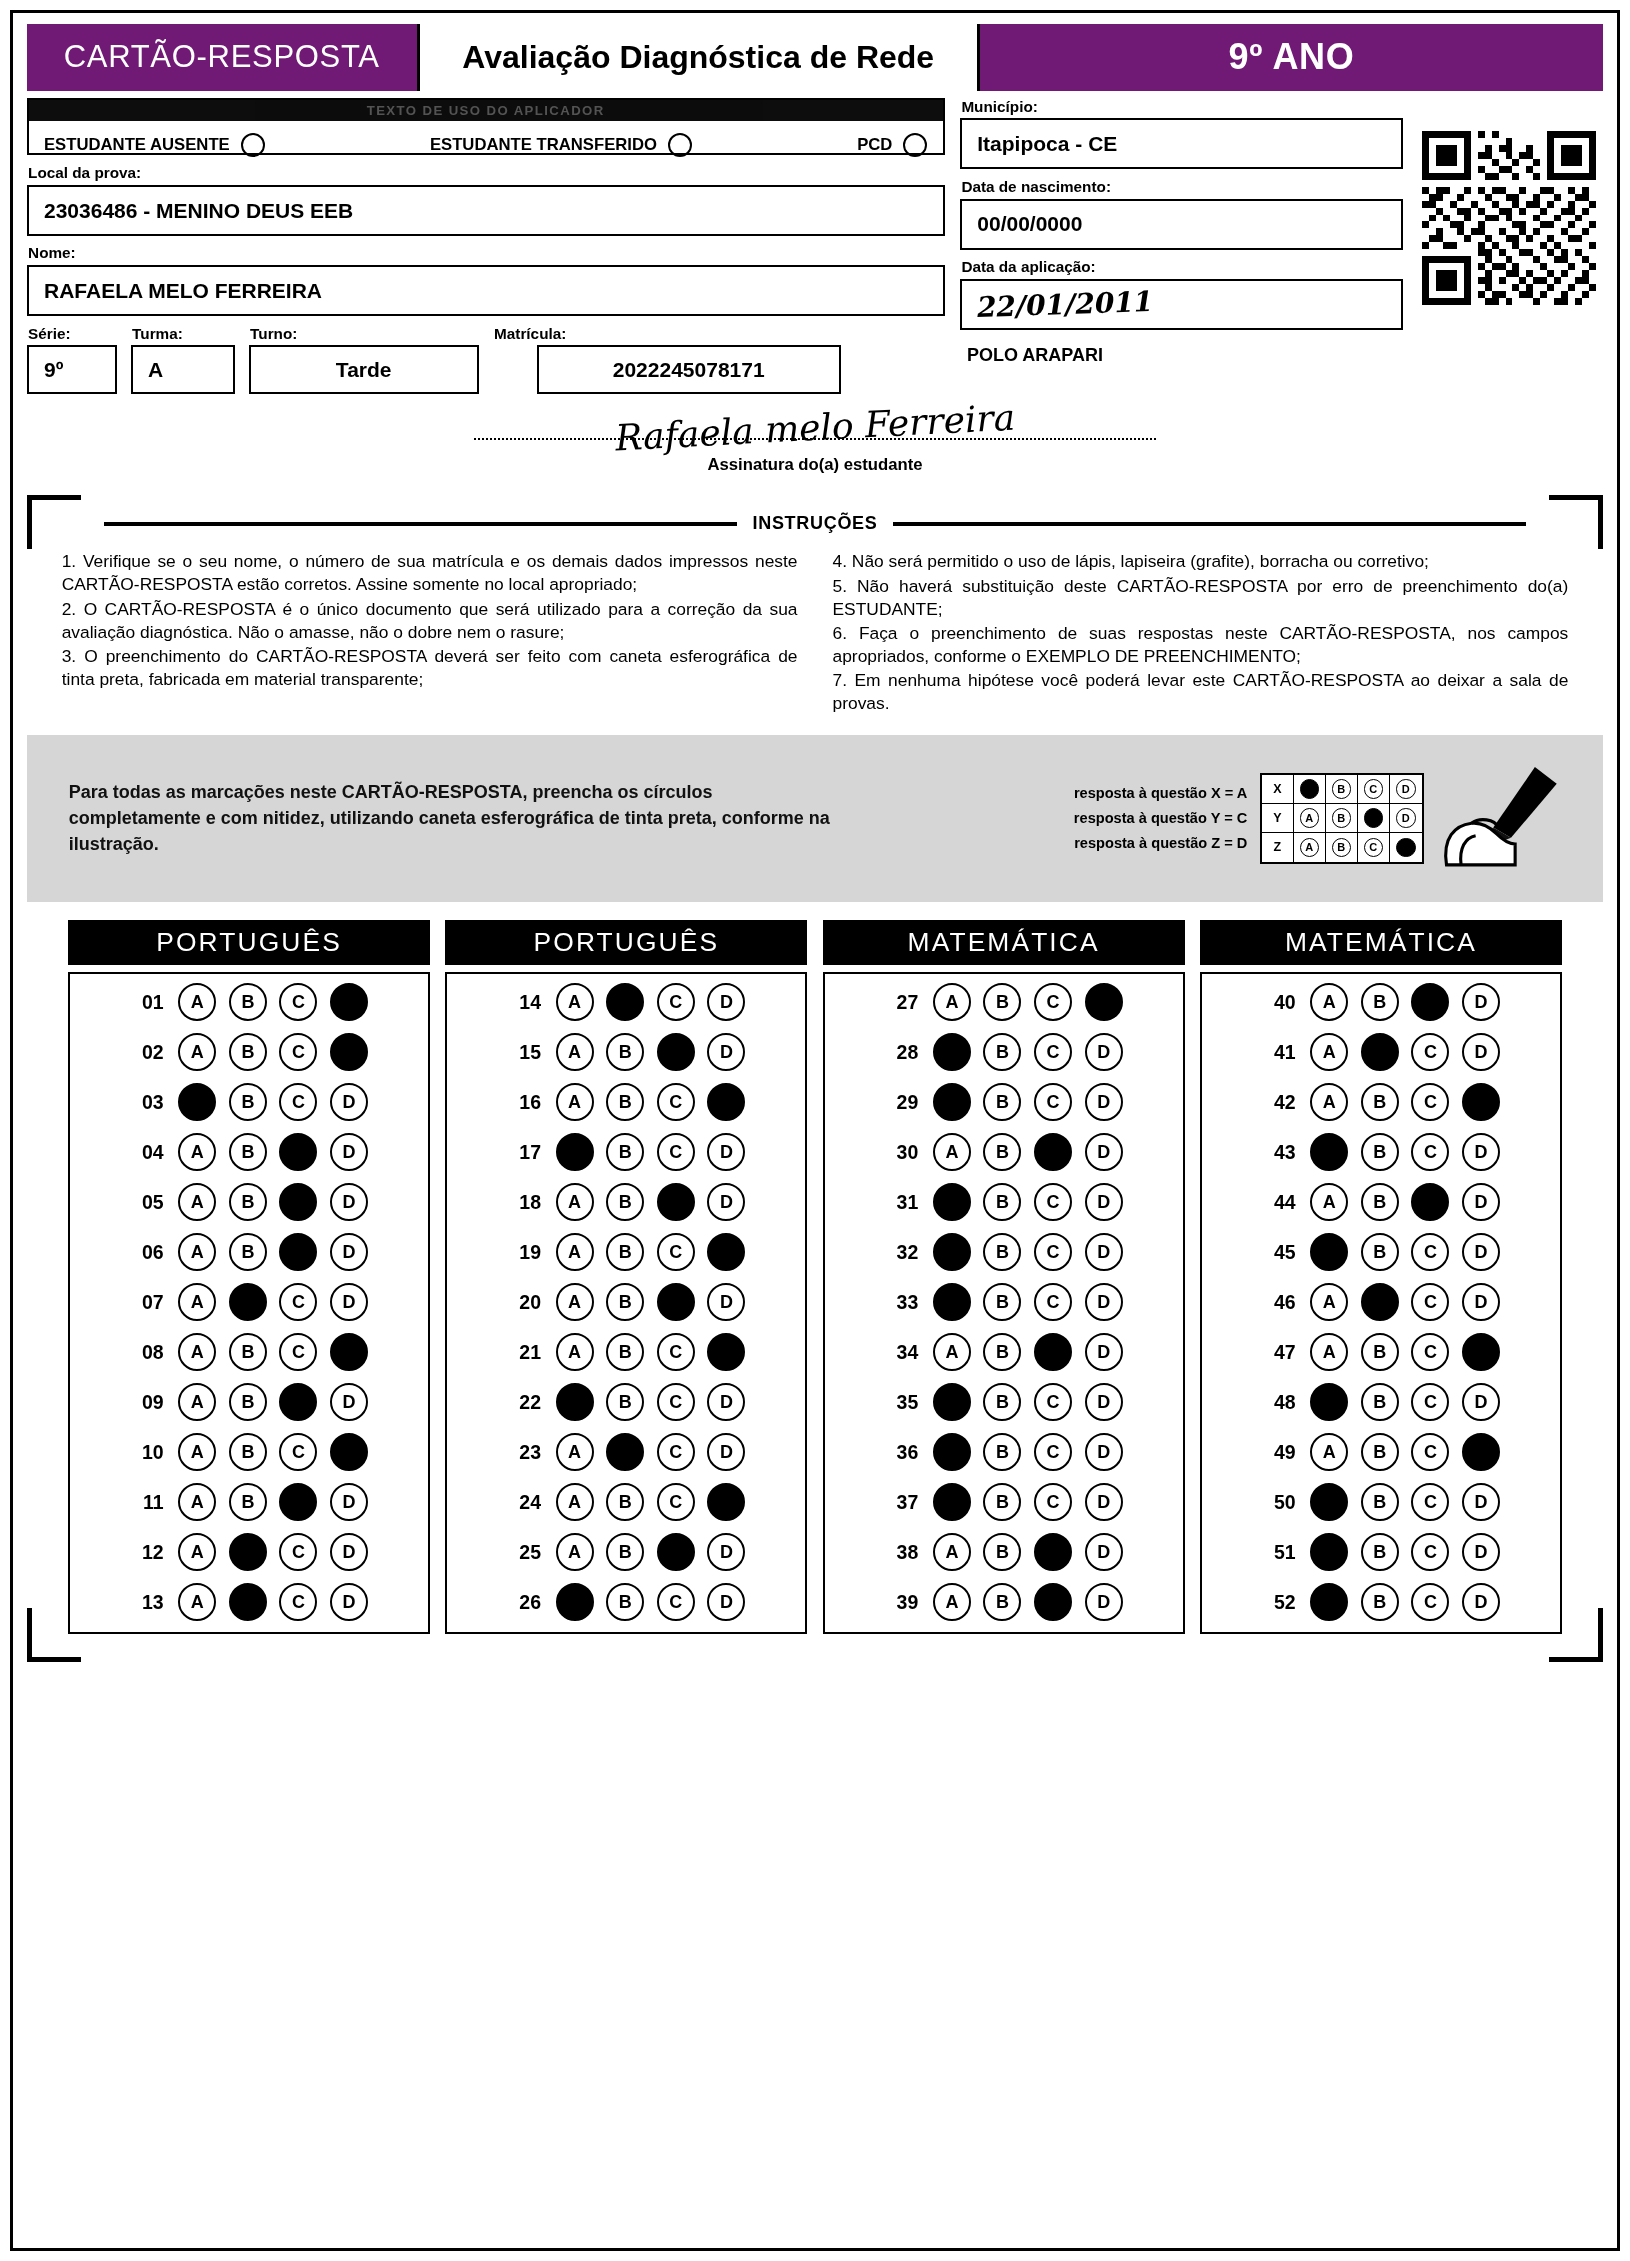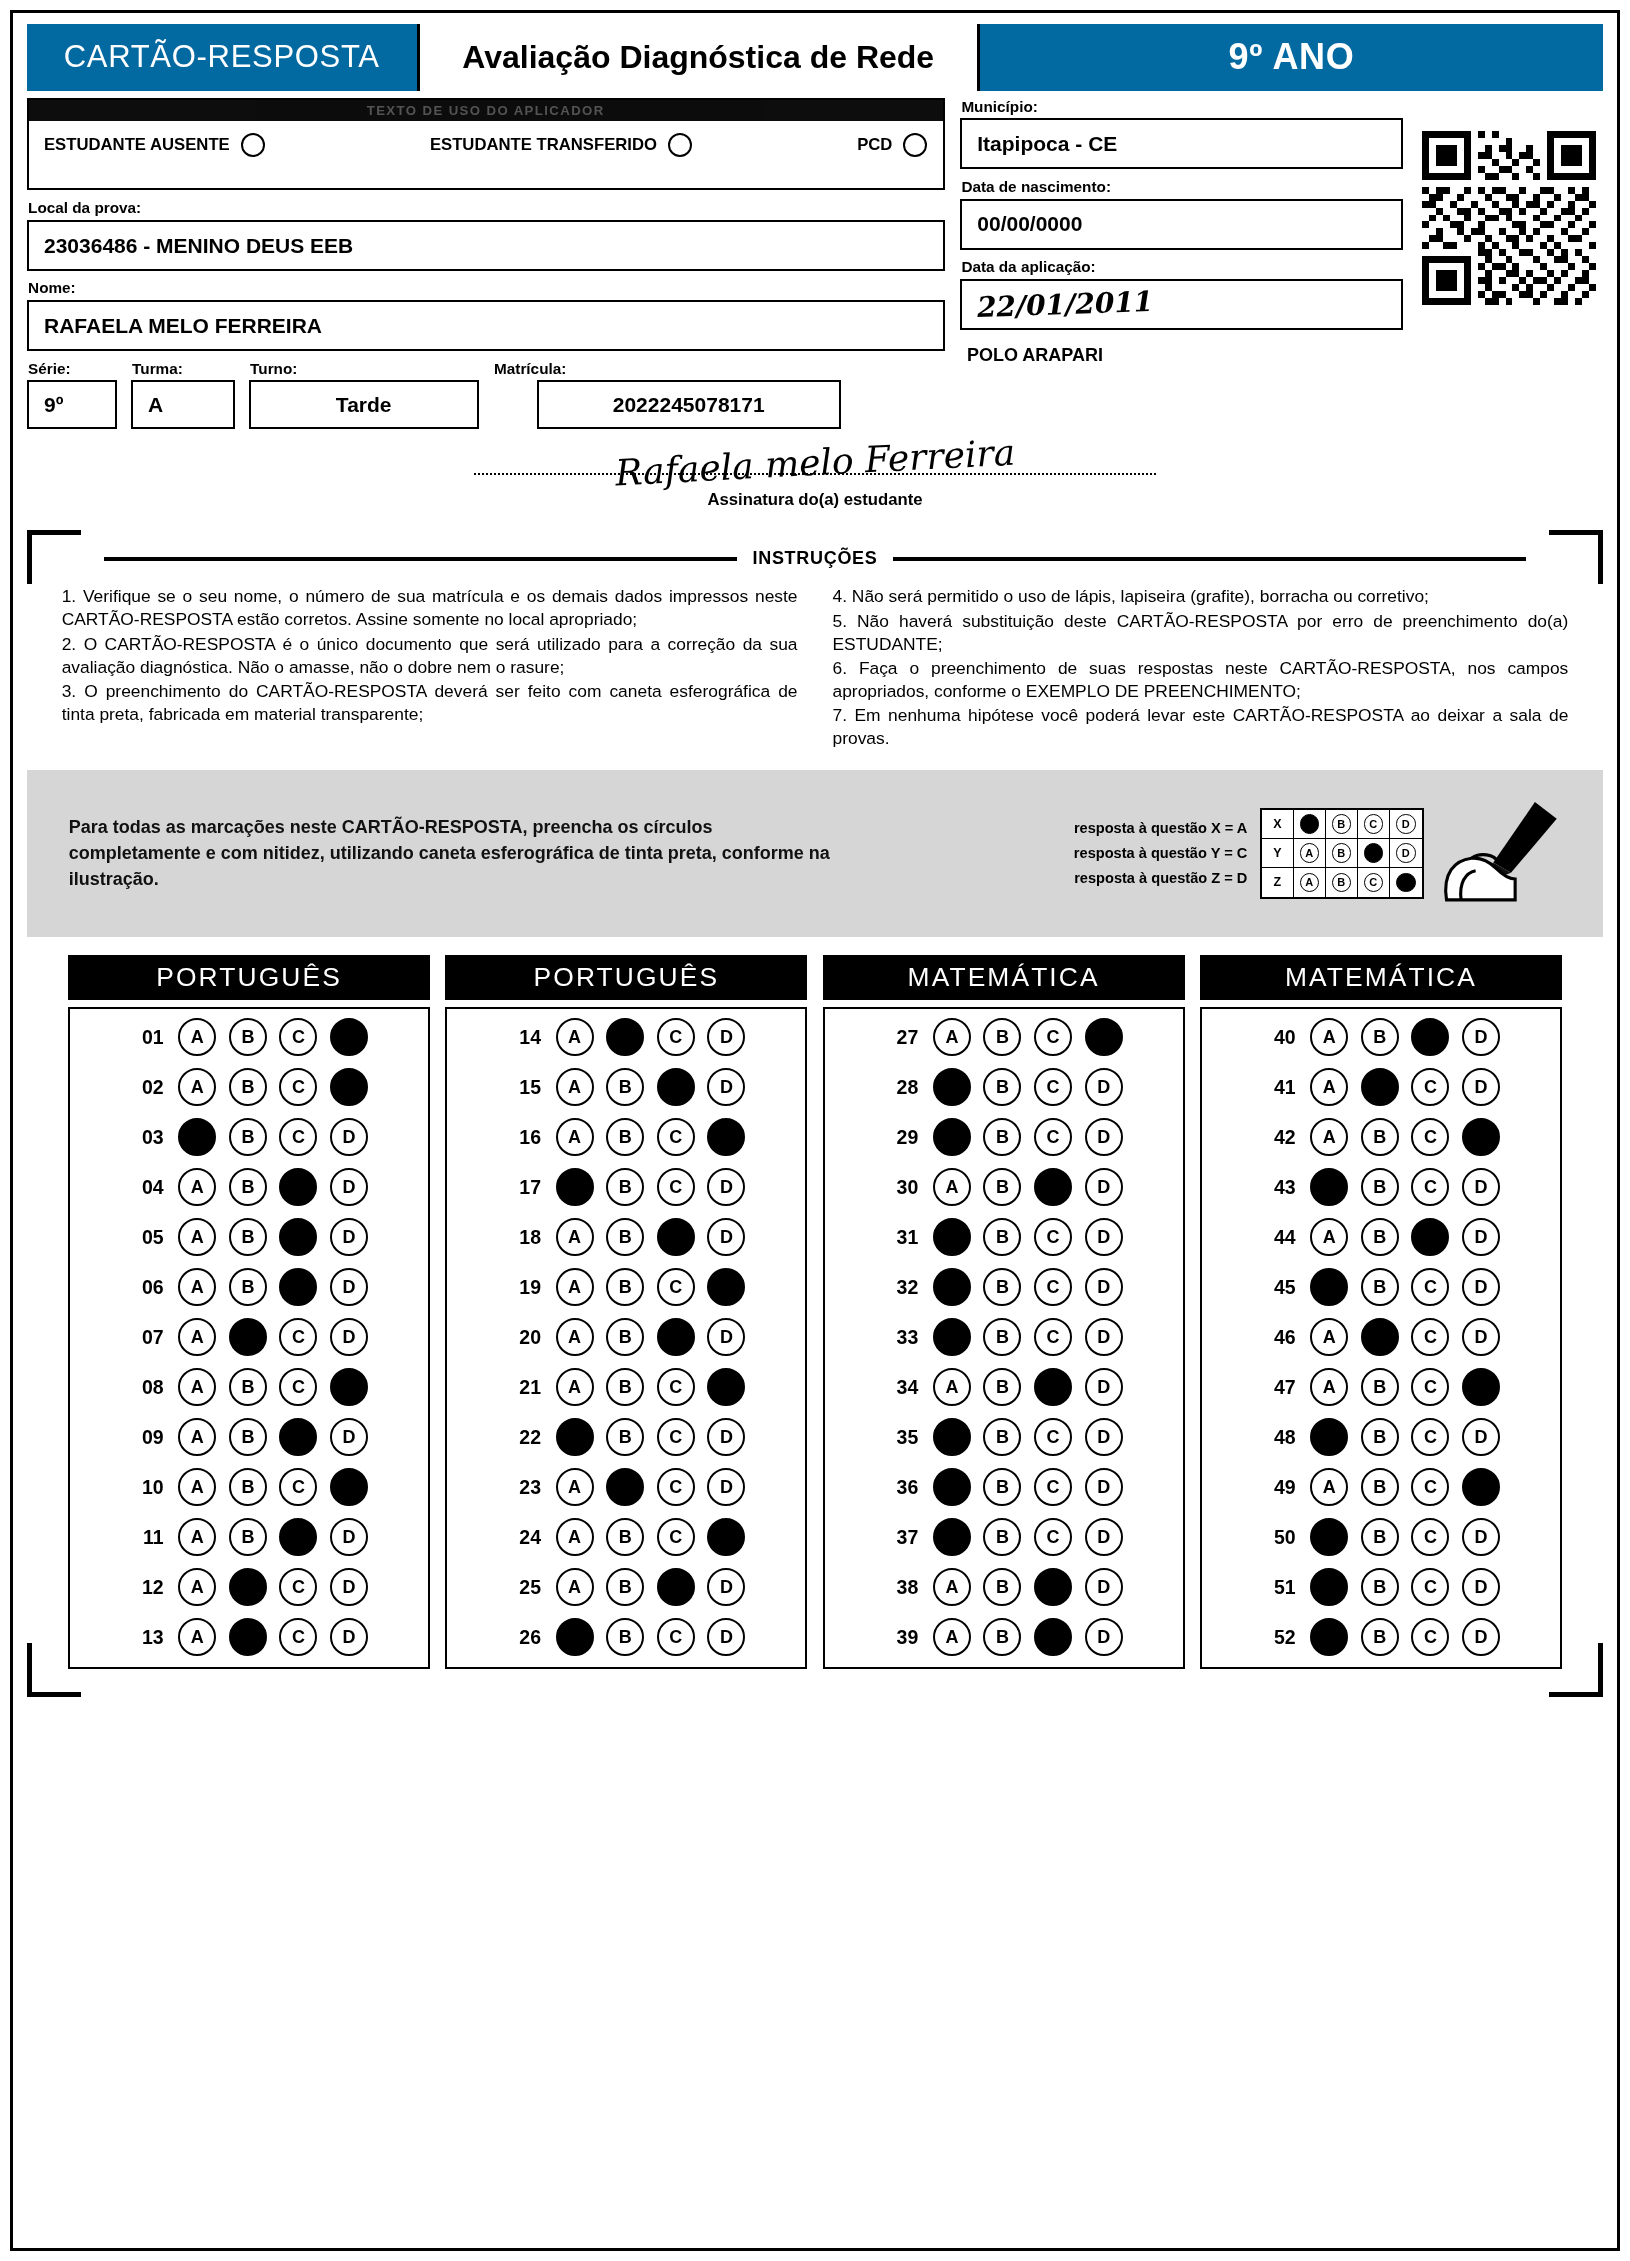--- a/index.html
+++ b/index.html
@@ -15,38 +15,38 @@
     position:relative;
     width:100%;height:100%;
     border:3.5px solid #000;
     box-sizing:border-box;
     padding:11px 14px;
   }
 
   
   .top-bar{
     display:flex;align-items:stretch;
-    background:#0369a1;color:#fff;
+    background:#701a75;color:#fff;
     height:67px;
     margin-bottom:7px;
   }
   .top-bar .cell{display:flex;align-items:center;justify-content:center;}
   .tb-left{flex:0 0 390px;font-size:31px;letter-spacing:0.7px;}
   .tb-mid{flex:0 0 557px;background:#fff;color:#000;font-size:32px;font-weight:bold;border-left:3.5px solid #000;border-right:3.5px solid #000;}
   .tb-right{flex:1;font-size:36px;font-weight:bold;letter-spacing:0.7px;}
 
   
   .id-block{display:flex;gap:15.3px;}
   .id-left{flex:0 0 918px;}
   .id-right{flex:1;display:flex;gap:12.5px;}
 
   .status-bar{
     position:relative;
     border:2.1px solid #000;
-    height:92px;
+    height:57px;
     box-sizing:border-box;
     margin-bottom:9.7px;
   }
   .status-title{
     background:#000;color:#4a4a4a;
     font-size:13.2px;font-weight:bold;letter-spacing:1.4px;
     text-align:center;height:21px;line-height:21px;
     opacity:.95;
   }
   .status-opts{display:flex;align-items:center;height:49px;padding:0 15.3px;}

